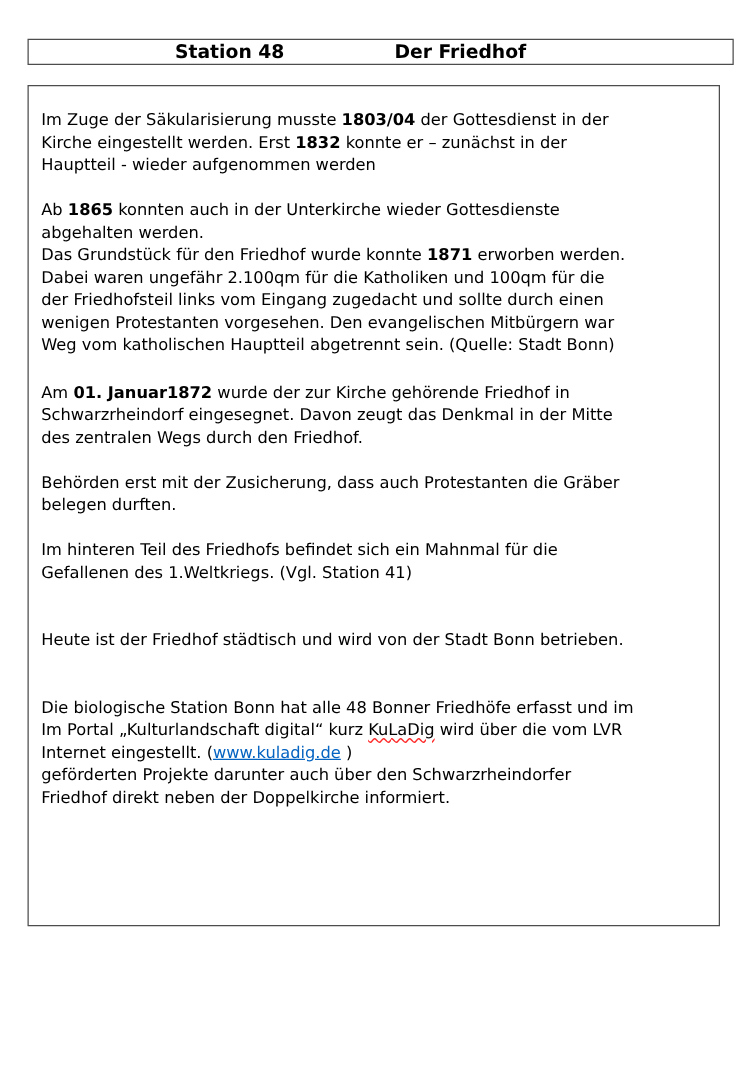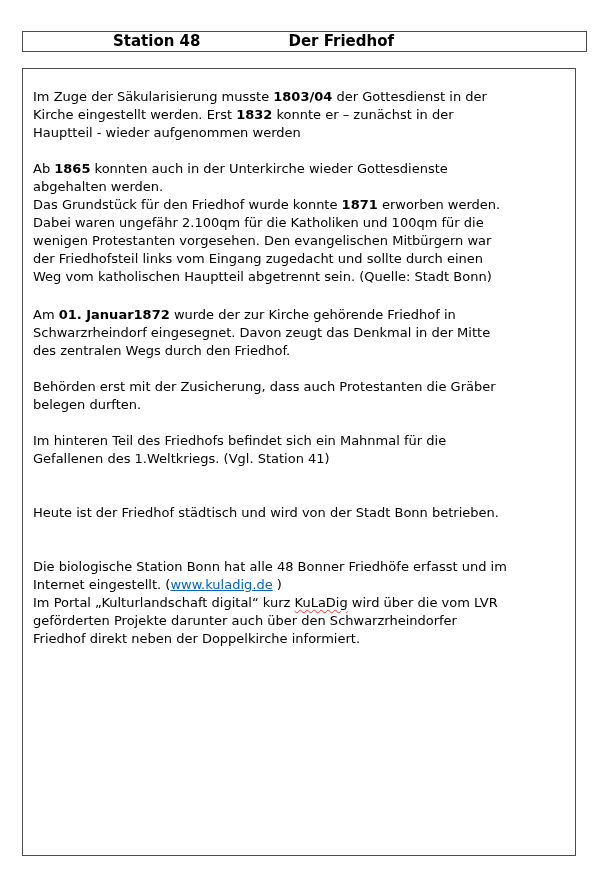--- a/index.html
+++ b/index.html
@@ -23,29 +23,29 @@
     height: 21px;
     box-sizing: border-box;
     border: 1px solid var(--border, #4d4d4d);
     display: flex;
     align-items: center;
     font-weight: bold;
     font-size: 15px;
     line-height: 19px;
     background: #ffffff;
   }
-  .header-station { margin-left: 90px; white-space: pre; }
+  .header-station { margin-left: 117px; white-space: pre; }
   .header-title   { margin-left: 88px;  white-space: pre; }
 
   .main-box {
     position: absolute;
     left: 22px;
     top: 68px;
     width: 554px;
-    height: 788px;
+    height: 673px;
     box-sizing: border-box;
     border: 1px solid var(--border, #4d4d4d);
     padding: 19px 8px 0 10px;
     font-size: 13px;
     line-height: 18px;
     background: #ffffff;
   }
   .block { margin: 0; }
   .line { white-space: pre; }
   .b { font-weight: 700; }
@@ -77,41 +77,41 @@
         <div class="line"><span>Kirche eingestellt werden. Erst </span><span class="b">1832</span><span> konnte er – zunächst in der</span></div>
         <div class="line"><span>Hauptteil - wieder aufgenommen werden</span></div>
       </div>
       <div class="block" style="">
         <div class="line"><span>Ab </span><span class="b">1865</span><span> konnten auch in der Unterkirche wieder Gottesdienste</span></div>
         <div class="line"><span>abgehalten werden.</span></div>
       </div>
       <div class="block" style="margin-bottom: 20px;">
         <div class="line"><span>Das Grundstück für den Friedhof wurde konnte </span><span class="b">1871</span><span> erworben werden.</span></div>
         <div class="line"><span>Dabei waren ungefähr 2.100qm für die Katholiken und 100qm für die</span></div>
+        <div class="line"><span>der Friedhofsteil links vom Eingang zugedacht und sollte durch einen</span></div>
         <div class="line"><span>wenigen Protestanten vorgesehen. Den evangelischen Mitbürgern war</span></div>
-        <div class="line"><span>der Friedhofsteil links vom Eingang zugedacht und sollte durch einen</span></div>
         <div class="line"><span>Weg vom katholischen Hauptteil abgetrennt sein. (Quelle: Stadt Bonn)</span></div>
       </div>
       <div class="block" style="margin-bottom: 18px;">
         <div class="line"><span>Am </span><span class="b">01. Januar1872</span><span> wurde der zur Kirche gehörende Friedhof in</span></div>
         <div class="line"><span>Schwarzrheindorf eingesegnet. Davon zeugt das Denkmal in der Mitte</span></div>
         <div class="line"><span>des zentralen Wegs durch den Friedhof.</span></div>
       </div>
       <div class="block" style="margin-bottom: 18px;">
         <div class="line"><span>Behörden erst mit der Zusicherung, dass auch Protestanten die Gräber</span></div>
         <div class="line"><span>belegen durften.</span></div>
       </div>
       <div class="block" style="margin-bottom: 36px;">
         <div class="line"><span>Im hinteren Teil des Friedhofs befindet sich ein Mahnmal für die</span></div>
         <div class="line"><span>Gefallenen des 1.Weltkriegs. (Vgl. Station 41)</span></div>
       </div>
       <div class="block" style="margin-bottom: 36px;">
         <div class="line"><span>Heute ist der Friedhof städtisch und wird von der Stadt Bonn betrieben.</span></div>
       </div>
       <div class="block" style="margin-bottom: 0px;">
         <div class="line"><span>Die biologische Station Bonn hat alle 48 Bonner Friedhöfe erfasst und im</span></div>
+        <div class="line"><span>Im Portal „Kulturlandschaft digital“ kurz </span><span class="wavy">KuLaDig</span><span> wird über die vom LVR</span></div>
         <div class="line"><span>Internet eingestellt. (</span><a class="link">www.kuladig.de</a><span> )</span></div>
-        <div class="line"><span>Im Portal „Kulturlandschaft digital“ kurz </span><span class="wavy">KuLaDig</span><span> wird über die vom LVR</span></div>
         <div class="line"><span>geförderten Projekte darunter auch über den Schwarzrheindorfer</span></div>
         <div class="line"><span>Friedhof direkt neben der Doppelkirche informiert.</span></div>
       </div>
     </div>
 </div>
 
 </body></html>

